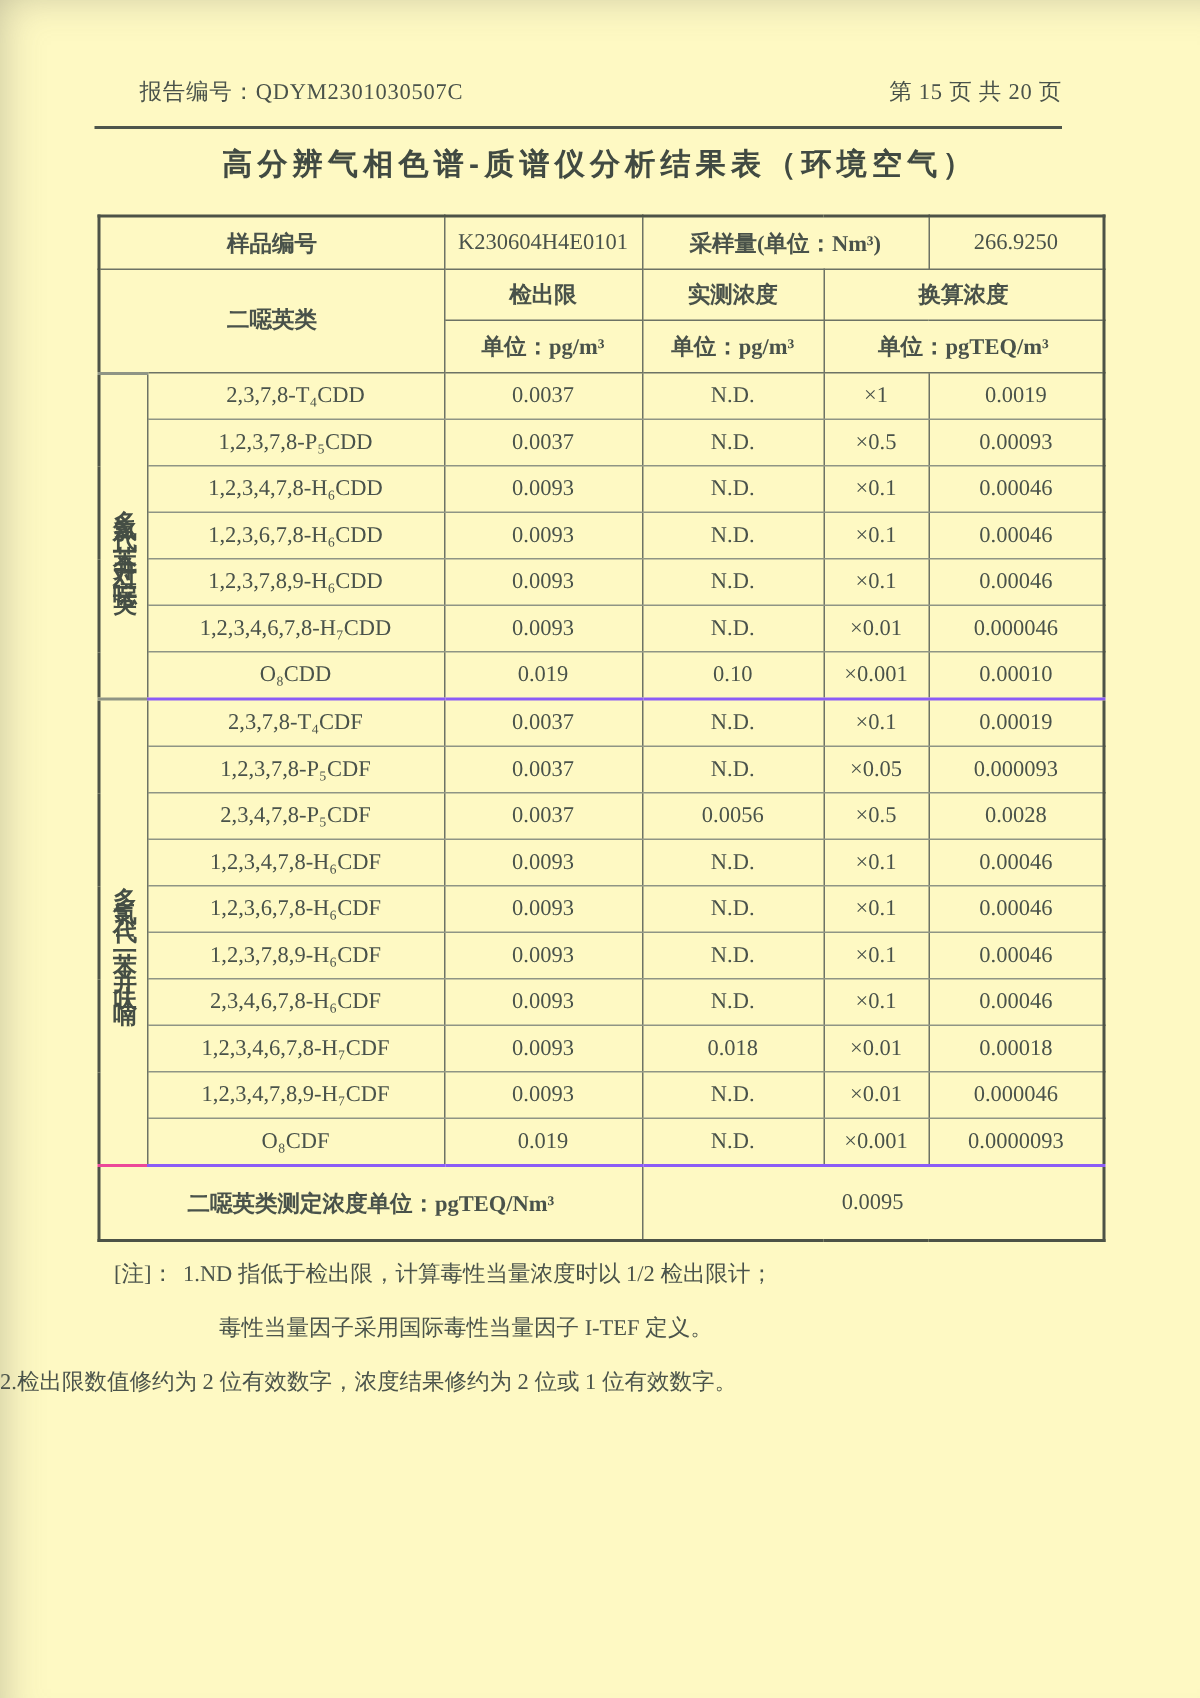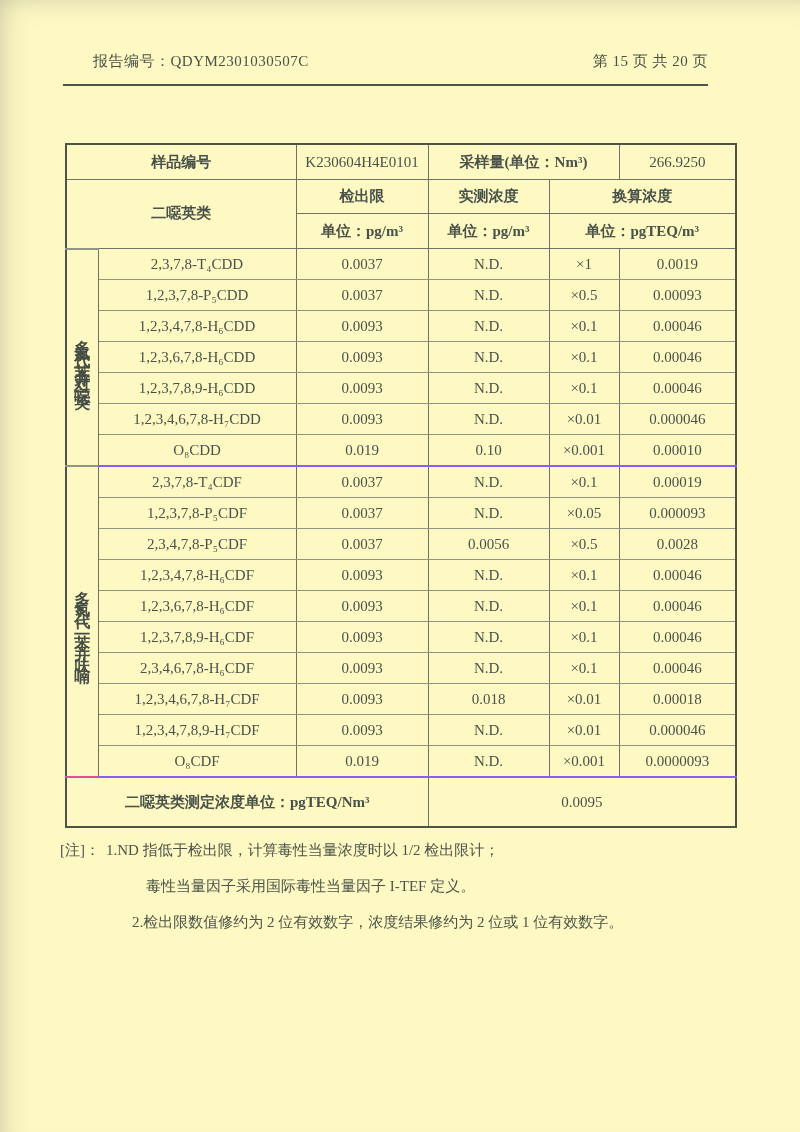--- a/index.html
+++ b/index.html
@@ -61,39 +61,40 @@
     color:#454e45;
   }
   .vlabel.g0 { letter-spacing:6px; }
   .vlabel.g1 { letter-spacing:11px; }
   
   .notes {
     position:absolute; left:0; top:832px; width:100%;
     font-size:15px; line-height:36px; color:#4b544b;
   }
   .notes p { margin:0; }
-  .note-l1 { padding-left:60px; }
+  .note-l1 { padding-left:76px; }
   .note-l2 { padding-left:146px; }
-  .note-l3 { padding-left:132px; }
+  .note-l3 { }
   .note-label { margin-right:6px; }
 </style>
 </head>
 <body>
 
 <div class="page">
 
   <div class="doc-header">
     <div>
       <span>报告编号：</span><span>QDYM2301030507C</span>
     </div>
     <div>第 15 页 共 20 页</div>
   </div>
 
   <div class="header-rule"></div>
 
+  <h1 class="doc-title">高分辨气相色谱-质谱仪分析结果表（环境空气）</h1>
 
   <table class="results-table">
     <colgroup>
       <col style="width:32px">
         <col style="width:198px">
         <col style="width:132px">
       <col style="width:121px">
         <col style="width:70px">
         <col style="width:117px">
     </colgroup>

